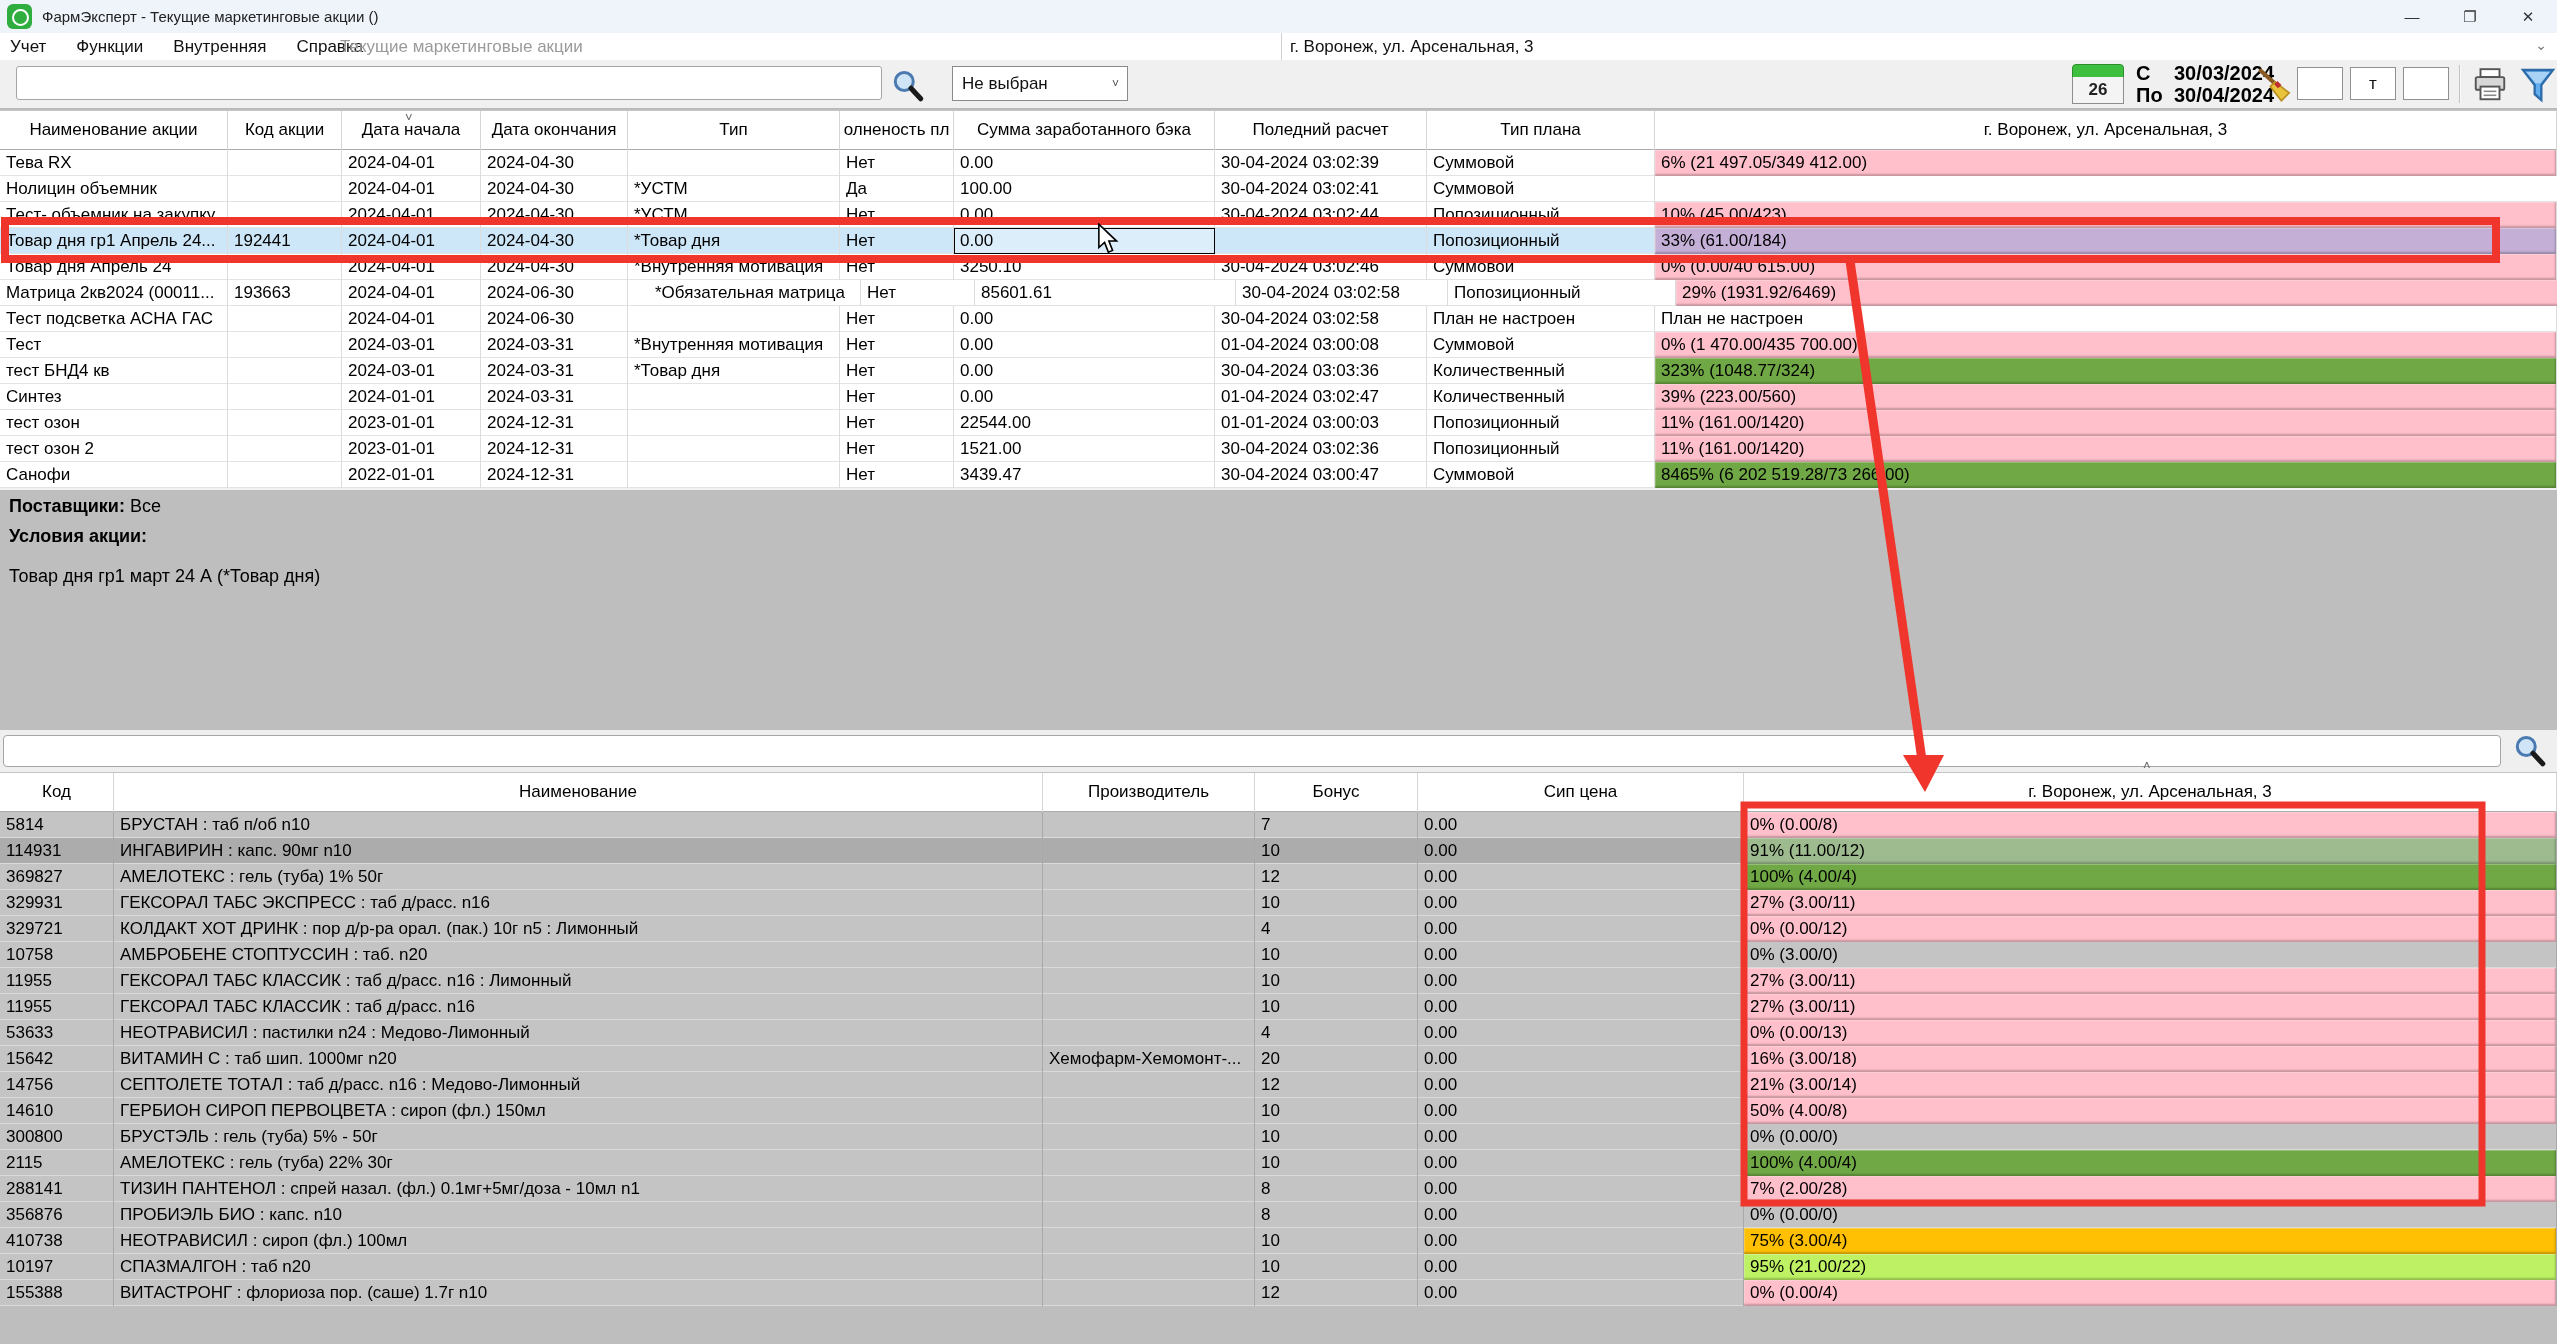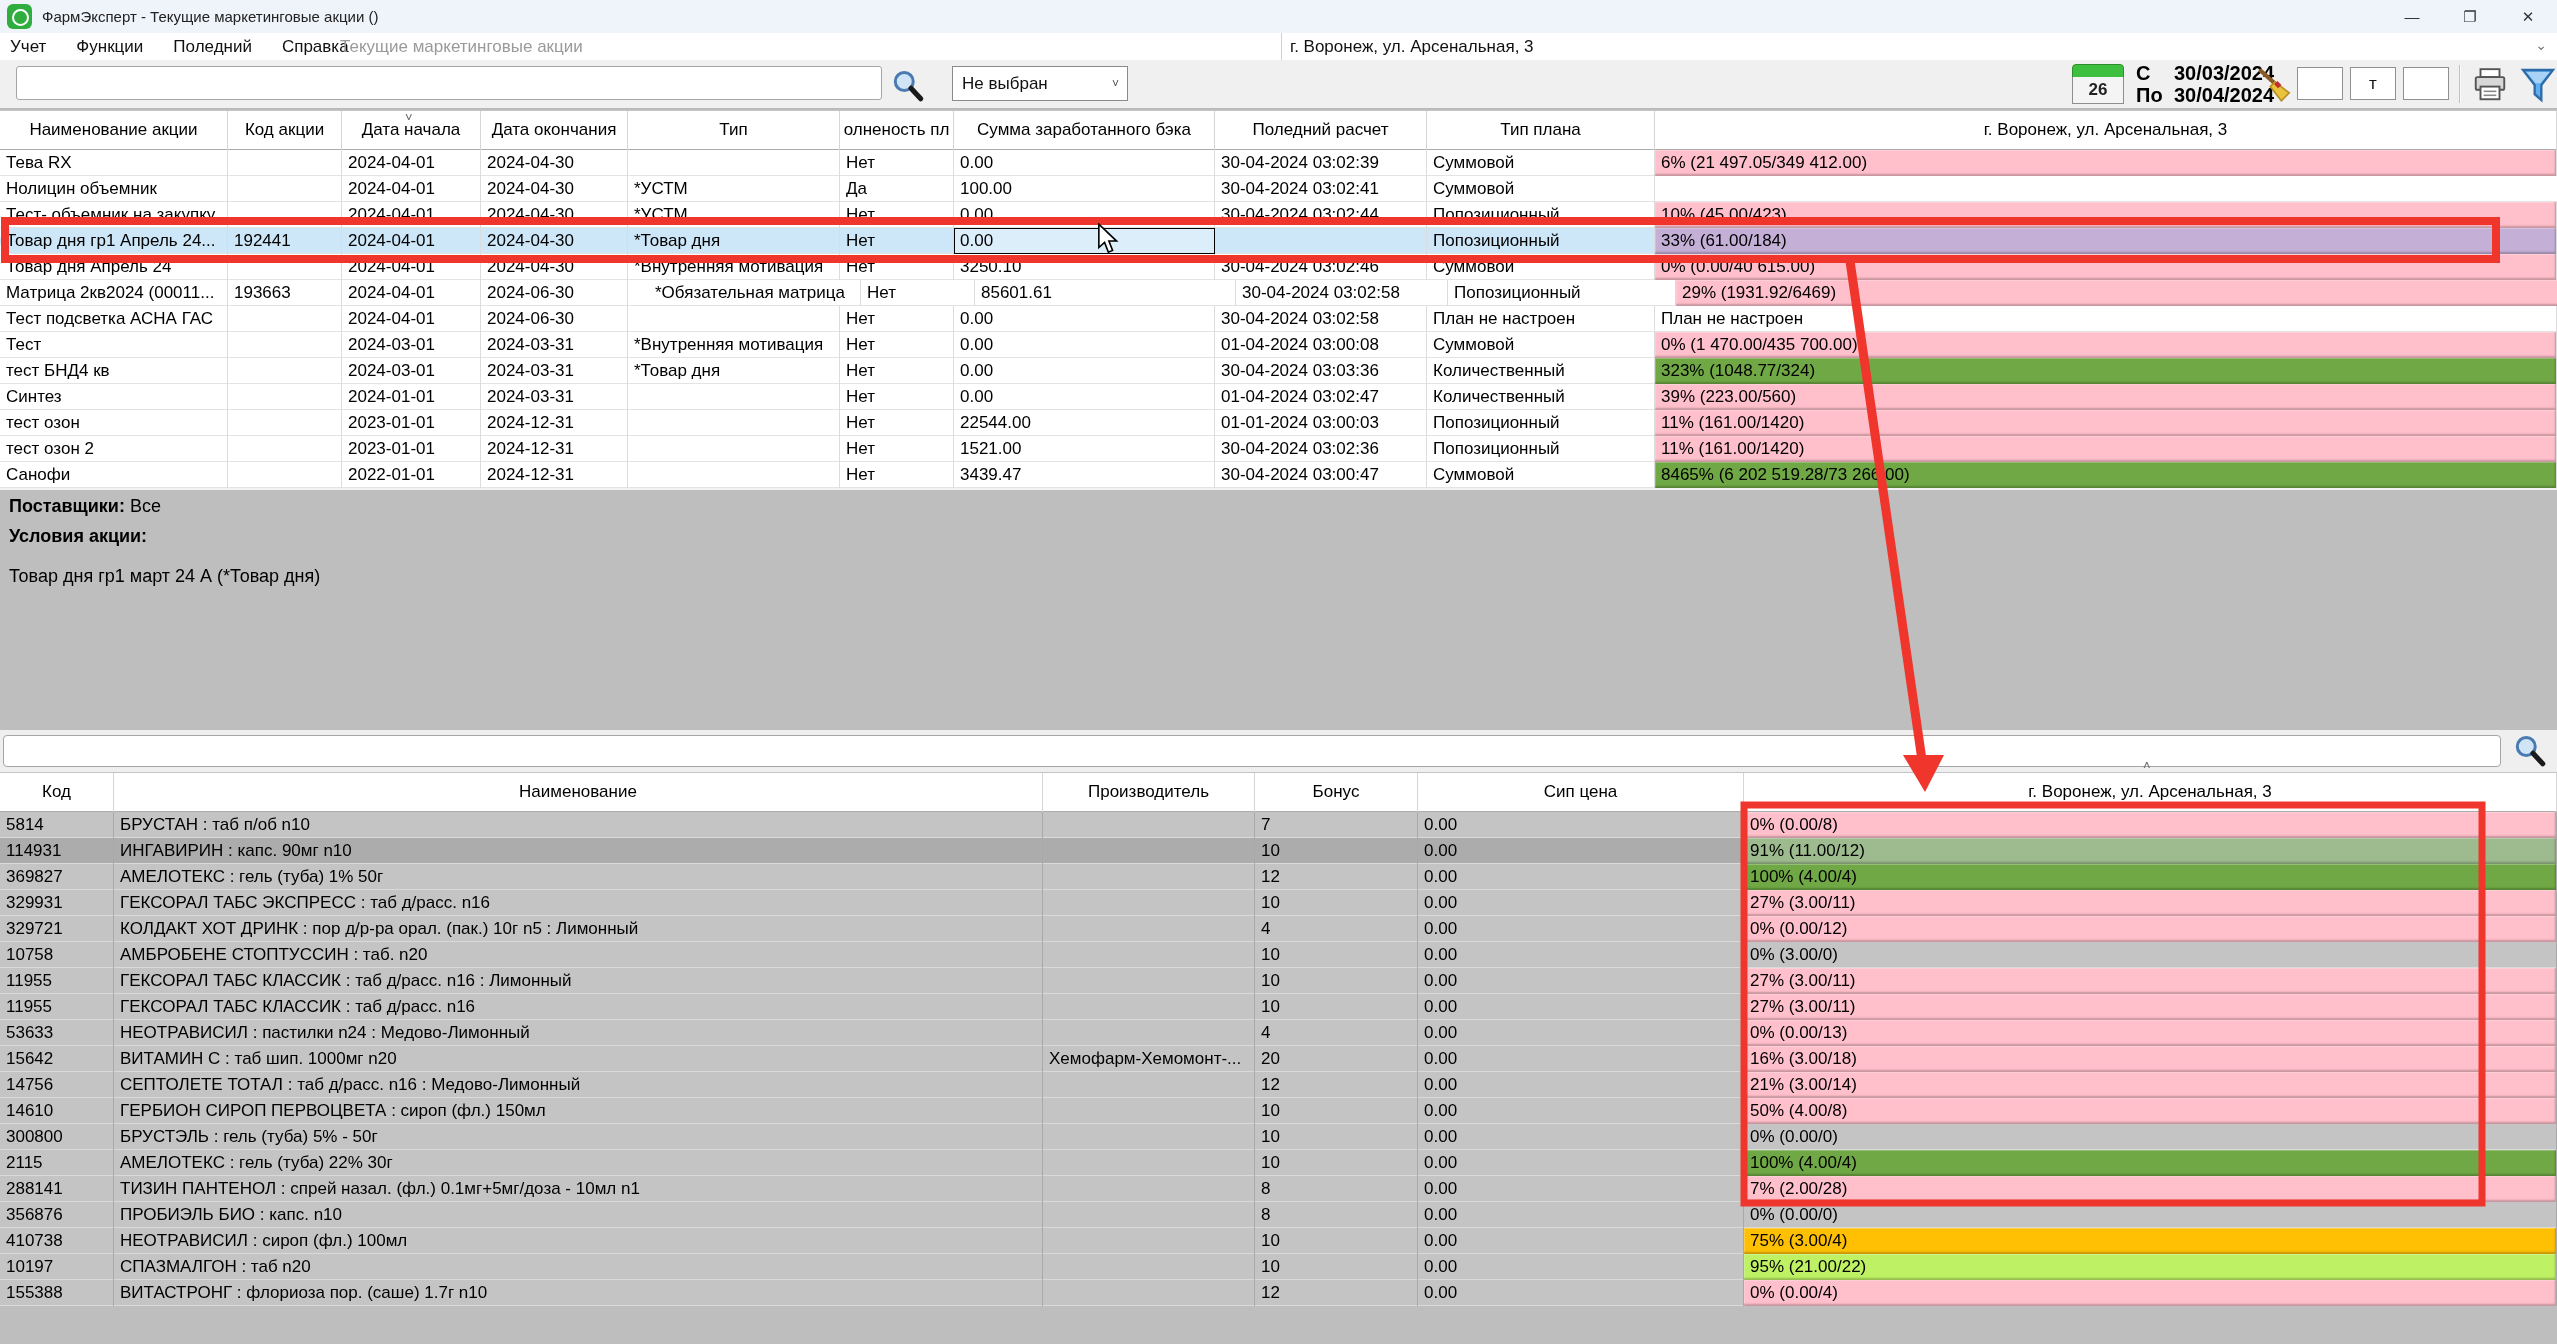--- a/index.html
+++ b/index.html
@@ -36,21 +36,21 @@
   .tb-sep{position:absolute;left:2459px;top:5px;width:1px;height:38px;background:#c2c2c2;border-right:1px solid #fafafa;}
 
   
   .tbl{position:absolute;left:0;width:2557px;background:#fff;}
   .tbl .hdr{display:flex;height:40px;background:#fff;border-bottom:1px solid #ababab;border-top:1px solid #c4c4c4;box-sizing:border-box;}
   .tbl .hdr .hcell{height:40px;line-height:38px;text-align:center;font-size:17px;color:#000;border-right:1px solid #d6d6d6;box-sizing:border-box;overflow:hidden;white-space:nowrap;flex:0 0 auto;}
   .tbl .row{display:flex;height:26px;box-sizing:border-box;}
   .tbl .cell{height:26px;line-height:25px;font-size:17px;color:#000;padding:0 6px;overflow:hidden;white-space:nowrap;box-sizing:border-box;flex:0 0 auto;}
   #upperTable .row{background:#fff;border-bottom:1px solid #e3e3e3;}
   #upperTable .cell{border-right:1px solid #dcdcdc;}
-  #upperTable .row.sel{background:#cde7f8;border-radius:13px;}
+  #upperTable .row.sel{background:#cde7f8;}
   #lowerTable .row{background:#c4c4c4;border-bottom:1px solid #dadada;}
   #lowerTable .cell{border-right:1px solid #a9a9a9;}
   #lowerTable .row.sel{background:#acacac;}
   .cell.hl{box-shadow:inset -1px -2px 2px rgba(0,0,0,0.22), inset 1px 1px 0 rgba(255,255,255,0.25);}
   .cell.editing{outline:1px solid #000;outline-offset:-1px;background:#ddeefb;}
 
   .sort-ind{position:absolute;font-size:13px;color:#666;z-index:3;}
 
   
   .info-panel{position:absolute;left:0;top:488px;width:2557px;height:242px;background:#bebebe;border-top:2px solid #f2f2f2;box-sizing:border-box;font-size:18px;color:#000;}
@@ -77,21 +77,21 @@
       <div class="win-btn">—</div>
       <div class="win-btn">❐</div>
       <div class="win-btn">✕</div>
     </div>
   </div>
 
   <div class="menubar">
     <div class="menu-items">
       <span class="menu-item">Учет</span>
       <span class="menu-item">Функции</span>
-      <span class="menu-item">Поледний</span>
+      <span class="menu-item">Внутренняя</span>
       <span class="menu-item">Справка</span>
     </div>
     <div class="menu-breadcrumb">Текущие маркетинговые акции</div>
     <div class="address-box">г. Воронеж, ул. Арсенальная, 3</div>
     <div class="menu-chevron">⌄</div>
   </div>
 
   <div class="toolbar">
     <input class="search-input" value="" style="">
     <svg class="mag" style="left:890px;top:8px;" width="36" height="36" viewBox="0 0 24 24">

